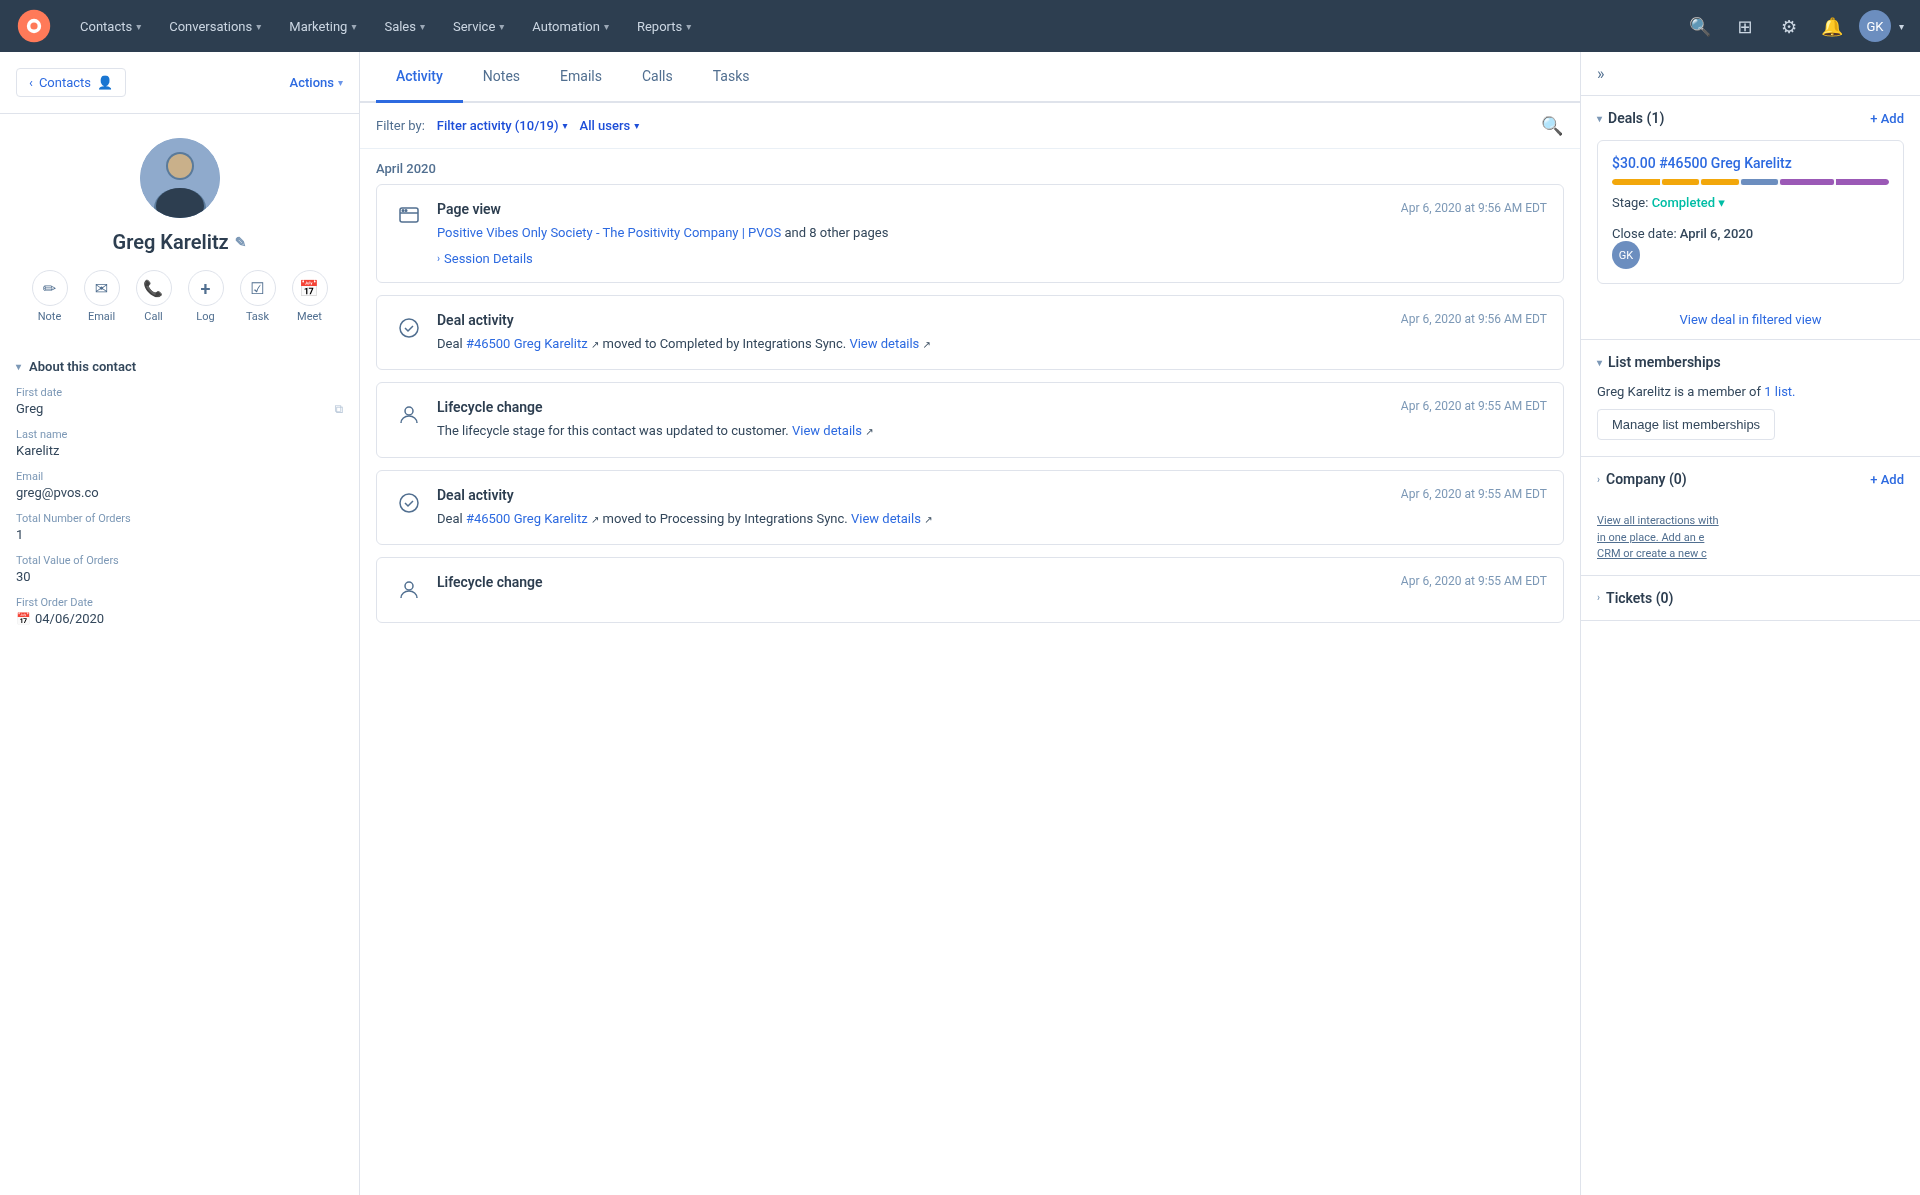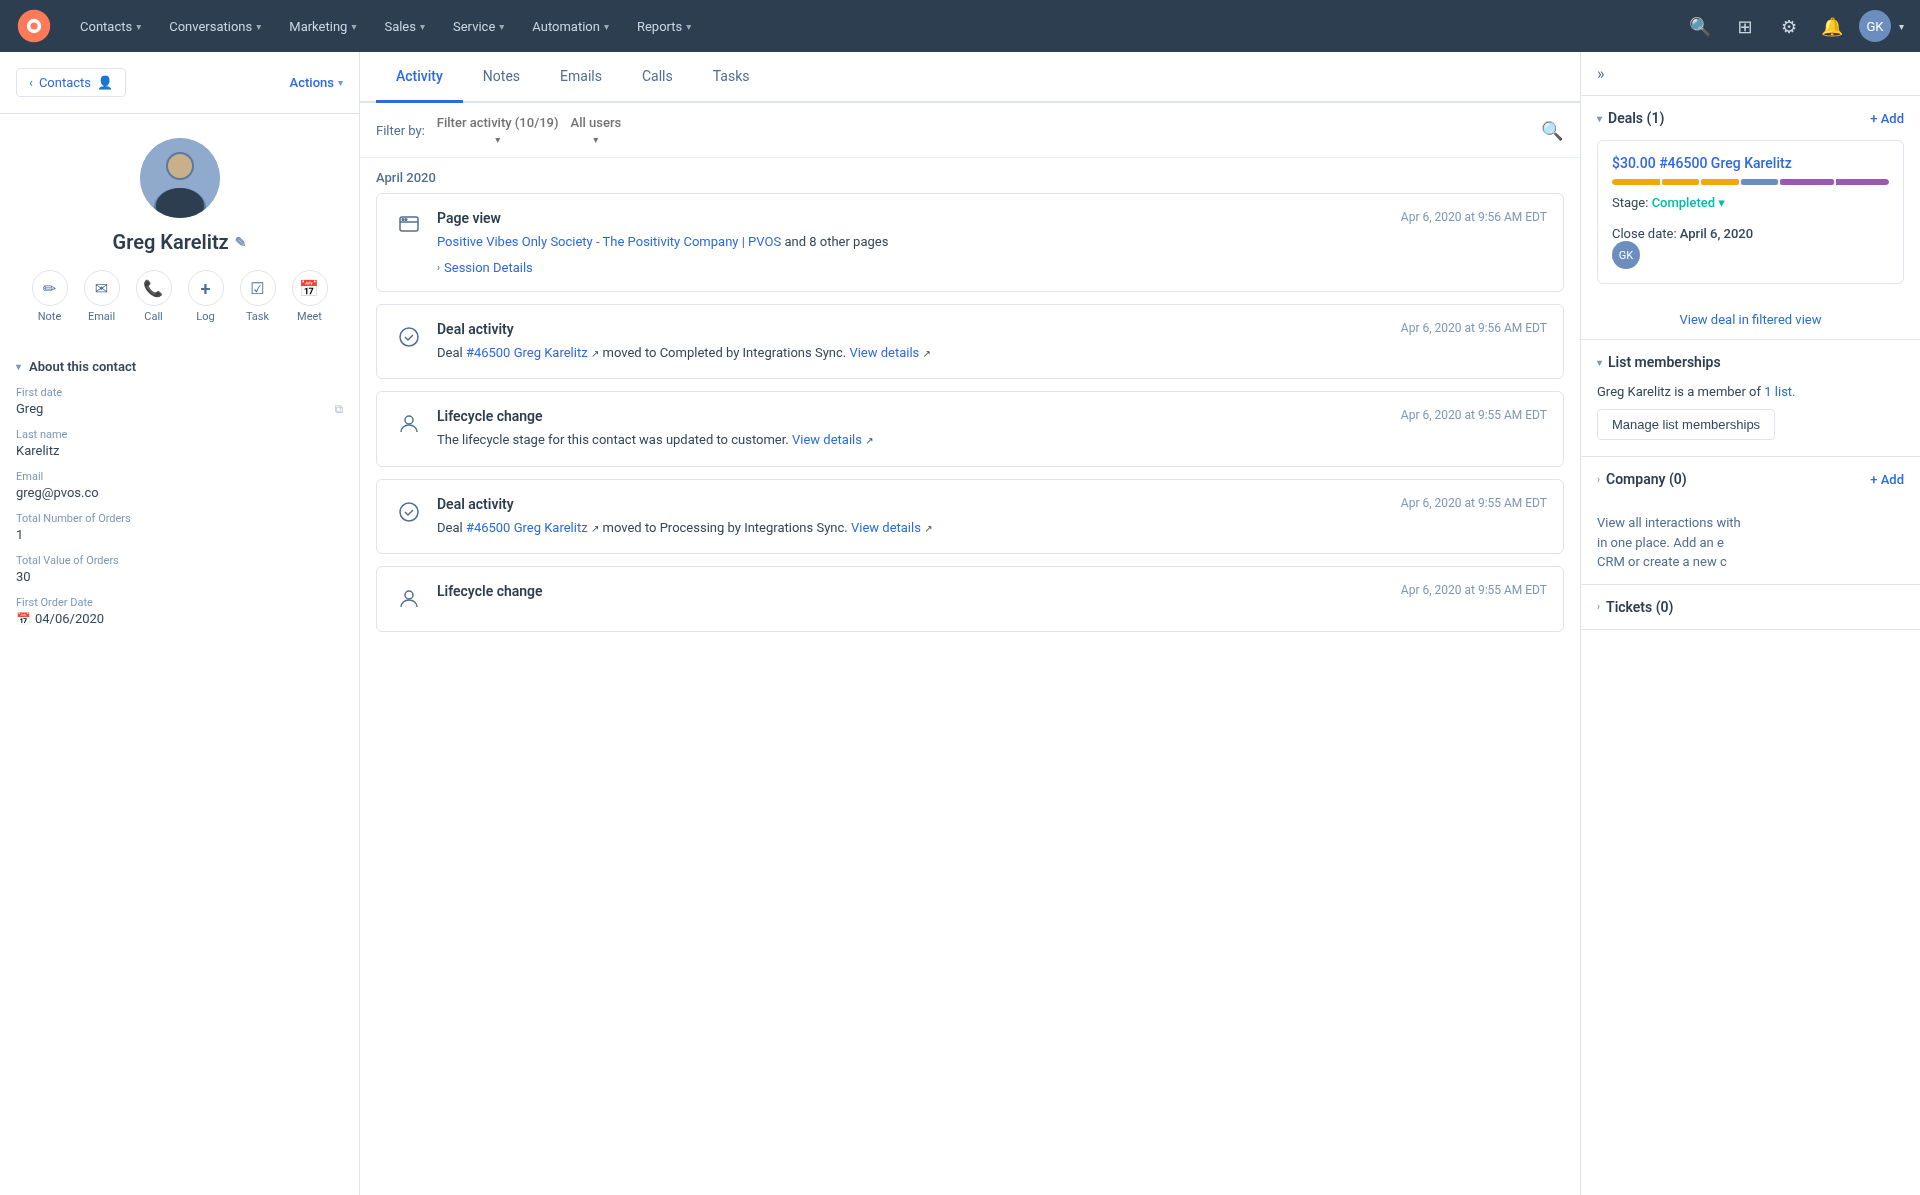--- a/index.html
+++ b/index.html
@@ -227,25 +227,24 @@
       gap: 12px;
       padding: 12px 16px;
       background: #fff;
       border-bottom: 1px solid #eaf0f6;
     }
     .filter-label { font-size: 13px; color: #516f90; }
     .filter-btn {
       display: flex;
       align-items: center;
       gap: 4px;
-      color: #737373;
+      color: #1d4ed8;
       font-size: 13px;
       cursor: pointer;
       font-weight: 500;
-      flex-direction: column;
     }
     .filter-chevron { font-size: 10px; }
     .filter-divider { margin-left: auto; }
     .search-icon-btn { color: #516f90; cursor: pointer; font-size: 18px; }
 
     .month-header {
       padding: 12px 16px 8px;
       font-size: 13px;
       color: #516f90;
       font-weight: 500;
@@ -386,21 +385,21 @@
       border: 1px solid #dfe3eb;
       border-radius: 4px;
       padding: 7px 14px;
       font-size: 13px;
       cursor: pointer;
       background: #fff;
       color: #33475b;
     }
 
     .company-body { padding: 12px 16px; }
-    .company-desc { font-size: 13px; color: #516f90; line-height: 1.5; }
+    .company-desc { font-size: 11px; color: #516f90; line-height: 1.5; text-decoration: underline; }
 
     .external-link { font-size: 10px; vertical-align: middle; }
   </style>
 </head>
 <body>
 
 <nav class="top-nav">
   <div class="nav-logo">
     <svg viewBox="0 0 40 40" fill="none" xmlns="http://www.w3.org/2000/svg">
       <circle cx="20" cy="20" r="18" fill="#ff7a59"></circle>

